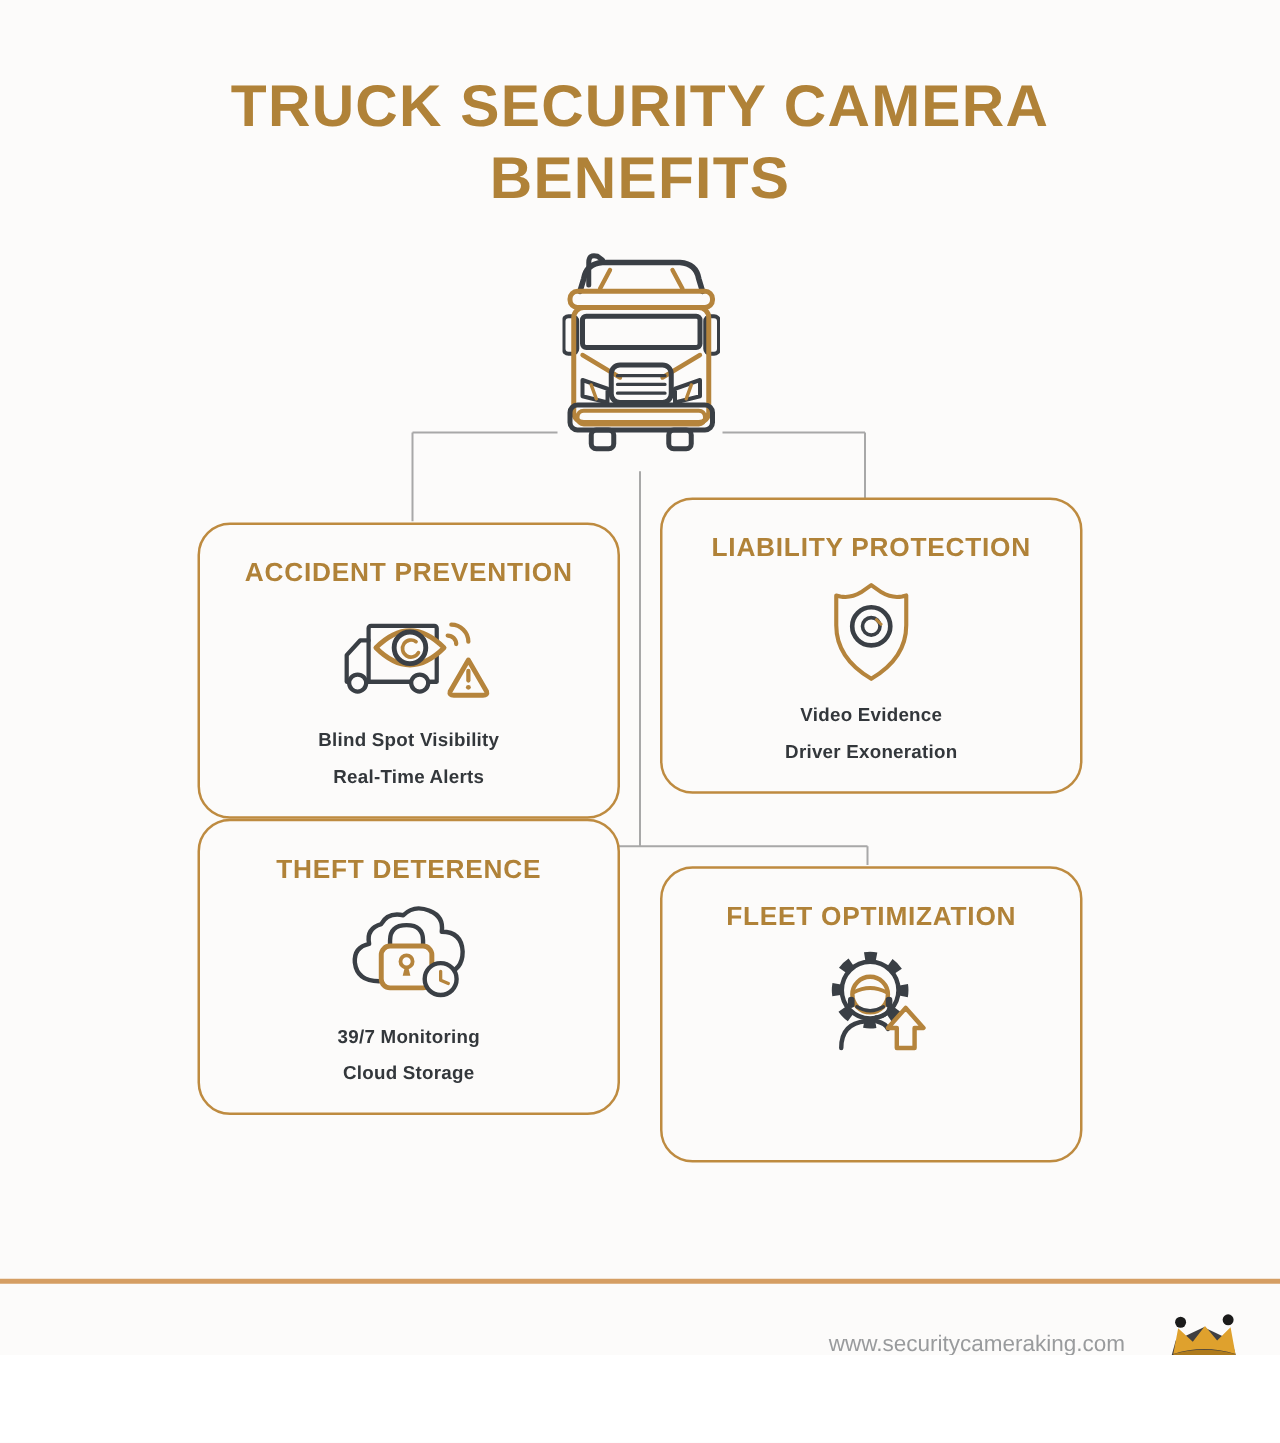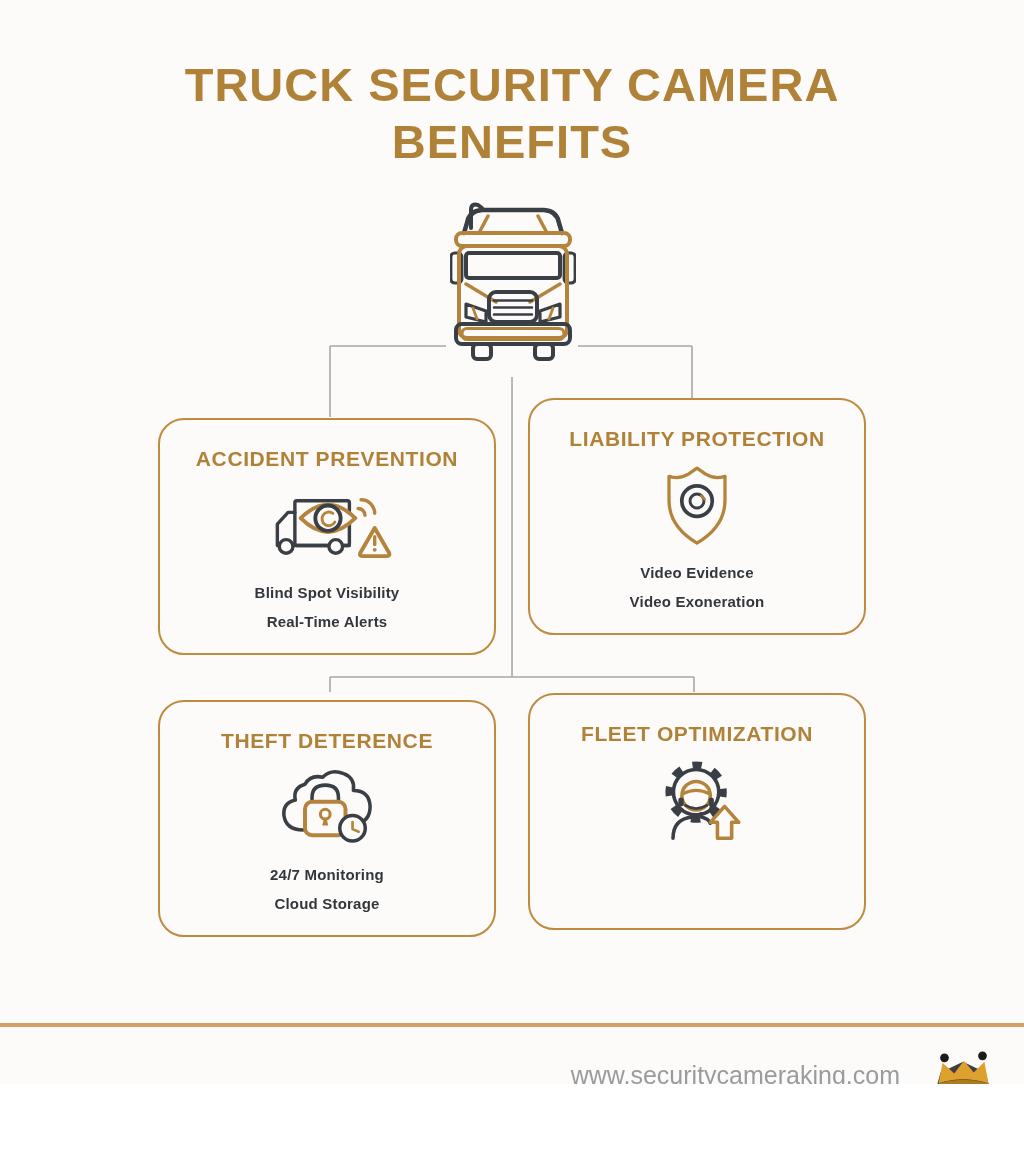--- a/index.html
+++ b/index.html
@@ -15,33 +15,33 @@
   }
   .hero-truck{position:absolute;left:450px;top:198px;width:126px;height:164px;}
   .connectors{position:absolute;left:0;top:0;width:1024px;height:1154px;pointer-events:none;}
   .card{
     position:absolute;width:338px;height:237px;box-sizing:border-box;
     border:2.5px solid #BE8B40;border-radius:26px;background:#FCFBFA;
     display:flex;flex-direction:column;align-items:center;padding-top:27px;
   }
   .card-1{left:158px;top:418px;}
   .card-2{left:528px;top:398px;}
-  .card-3{left:158px;top:700px;}
+  .card-3{left:158px;top:655px;}
   .card-4{left:528px;top:693px;align-items:center;}
   .card-heading{
     font-size:21px;font-weight:700;color:#B08238;letter-spacing:0.6px;
     line-height:24px;text-align:center;
   }
   .card-icon{height:90px;margin-top:10px;display:flex;align-items:center;justify-content:center;}
   .card-lines{margin-top:8px;text-align:center;}
   .card-line{font-size:15px;font-weight:700;color:#33373B;line-height:28.5px;letter-spacing:0.2px;}
   .divider{position:absolute;left:0;top:1023px;width:1024px;height:4px;background:#D59E63;}
   .footer-text{position:absolute;top:1062px;right:124px;text-align:right;}
   .footer-company{font-size:23px;font-weight:700;color:#4F5153;line-height:26px;}
-  .footer-website{font-size:25px;font-weight:400;color:#999B9D;line-height:23px;margin-top:2px;}
+  .footer-website{font-size:18px;font-weight:400;color:#999B9D;line-height:23px;margin-top:2px;}
   .footer-logo{position:absolute;left:924px;top:1048px;width:78px;height:82px;}
   svg{display:block;}
 </style>
 </head>
 <body>
 
 <div class="page">
 
   <h1 class="title">
     <span style="display:block">TRUCK SECURITY CAMERA</span>
@@ -108,41 +108,41 @@
         <g fill="none" stroke-linecap="round" stroke-linejoin="round">
           <path d="M46,5 L56,12 Q66,18 76,16 L80,15 V44 Q80,76 46,96 Q12,76 12,44 V15 L16,16 Q26,18 36,12 Z" fill="#FCFBFA" stroke="#B5843C" stroke-width="4"></path>
           <circle cx="46" cy="45" r="18.5" stroke="#3A3F45" stroke-width="4.5"></circle>
           <circle cx="46" cy="45" r="8.5" stroke="#3A3F45" stroke-width="3.5"></circle>
           <path d="M51,38.5 L55.5,43" stroke="#B5843C" stroke-width="3"></path>
         </g>
       </svg>
     </div>
     <div class="card-lines">
       <div class="card-line">Video Evidence</div>
-      <div class="card-line">Video Exoneration</div>
+      <div class="card-line">Driver Exoneration</div>
     </div>
   </section>
 
   <section class="card card-3">
     <div class="card-heading">THEFT DETERENCE</div>
     <div class="card-icon">
       <svg width="112" height="88" viewBox="0 0 126 100">
         <g fill="none" stroke-linecap="round" stroke-linejoin="round">
           <path d="M36,75 Q16,75 14,58 Q13,44 27,41 Q24,27 38,23 Q44,12 58,15 Q68,5 82,11 Q95,16 93,30 Q111,30 112,48 Q112,66 95,68" stroke="#3A3F45" stroke-width="4"></path>
           <path d="M46,44 V38 Q46,24 61,24 Q76,24 76,38 V44" stroke="#3A3F45" stroke-width="4"></path>
           <rect x="38" y="43" width="46" height="38" rx="8" fill="#FCFBFA" stroke="#B5843C" stroke-width="4.5"></rect>
           <circle cx="61" cy="57" r="5.5" stroke="#B5843C" stroke-width="3.5"></circle>
           <path d="M59.5,62 L57.5,70 H64.5 L62.5,62 Z" fill="#B5843C" stroke="none"></path>
           <circle cx="92" cy="73" r="14.5" fill="#FCFBFA" stroke="#3A3F45" stroke-width="4"></circle>
           <path d="M92,66 V74 L99,77" stroke="#B5843C" stroke-width="3"></path>
         </g>
       </svg>
     </div>
     <div class="card-lines">
-      <div class="card-line">24/7 Monitoring</div>
+      <div class="card-line">39/7 Monitoring</div>
       <div class="card-line">Cloud Storage</div>
     </div>
   </section>
 
   <section class="card card-4">
     <div class="card-heading">FLEET OPTIMIZATION</div>
     <div class="card-icon">
       <svg width="112" height="90" viewBox="0 0 126 100">
         <g fill="none" stroke-linecap="round" stroke-linejoin="round">
           <circle cx="62" cy="40" r="30" stroke="#3A3F45" stroke-width="9" stroke-dasharray="10.5 13.05" stroke-dashoffset="5" stroke-linecap="butt"></circle>

